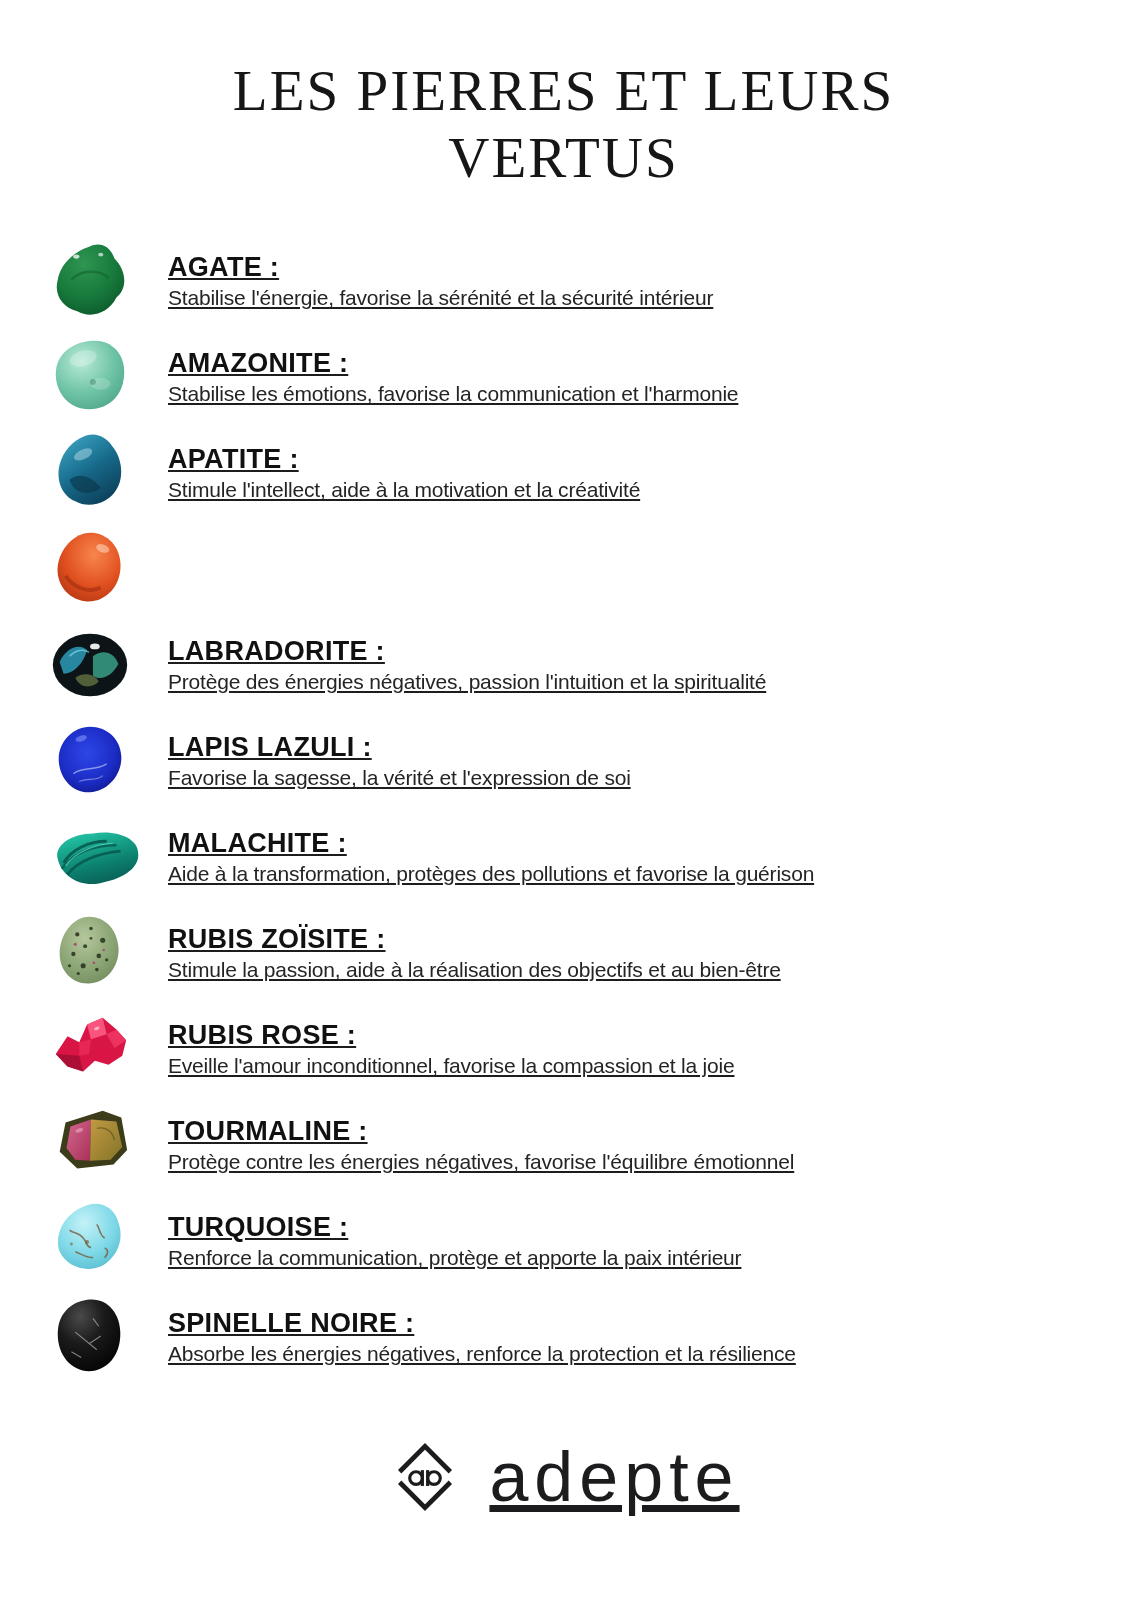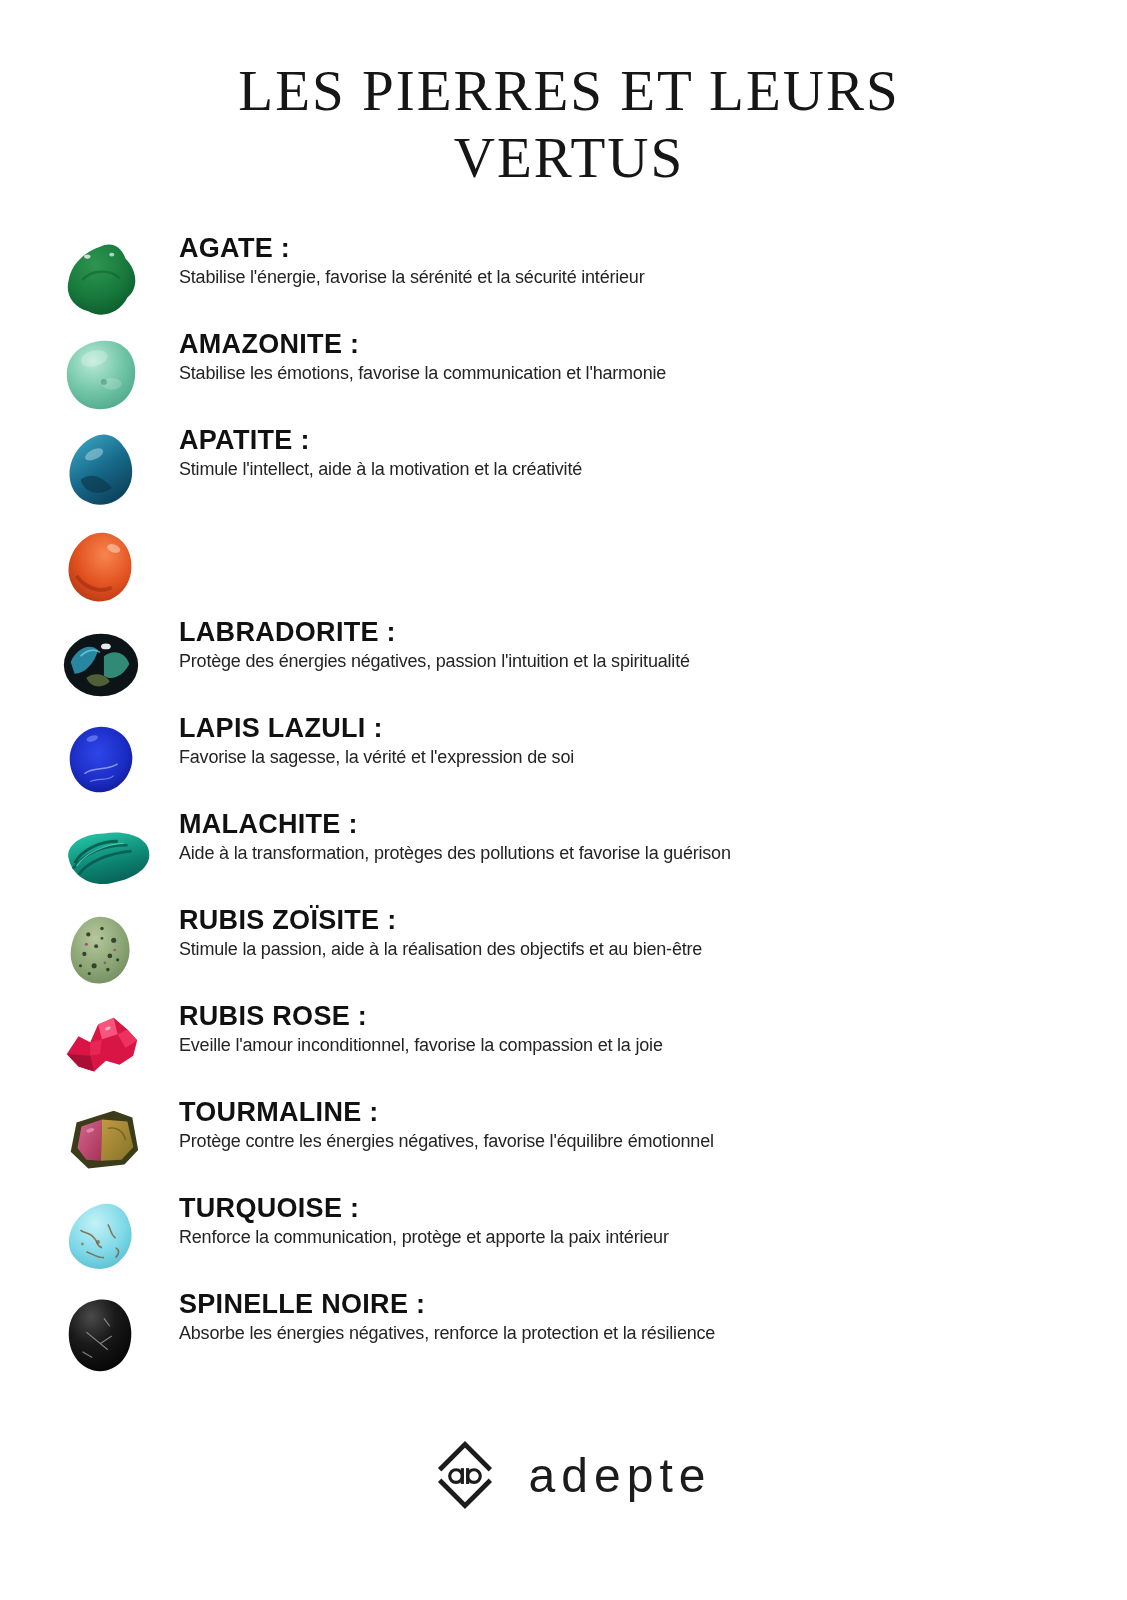--- a/index.html
+++ b/index.html
@@ -1,27 +1,27 @@
 <!DOCTYPE html>
 <html><head>
 <meta charset="utf-8">
 <style>
   html,body{margin:0;padding:0;background:#ffffff;}
   body{width:1127px;height:1600px;overflow:hidden;font-family:"Liberation Sans",sans-serif;color:#1d1d1d;}
-  .page{padding:50px 40px 0 51px;box-sizing:border-box;}
+  .page{padding:50px 40px 0 40px;box-sizing:border-box;}
   .title{font-family:"Liberation Serif",serif;font-weight:500;font-size:57px;line-height:1.17;
          letter-spacing:2px;text-align:center;color:#161616;margin:8px auto 0 auto;}
   .stone-list{margin-top:42px;}
-  .row{display:flex;height:96px;}
+  .row{display:flex;align-items:center;height:96px;text-decoration:underline;}
   .icon-cell{width:128px;flex:0 0 128px;display:flex;align-items:center;justify-content:flex-start;padding-left:6px;box-sizing:border-box;}
   .text-cell{flex:1;min-width:0;}
   .stone-label{font-weight:bold;font-size:27px;letter-spacing:0.3px;color:#111;}
-  .stone-desc{font-size:18px;color:#242424;margin-top:3px;letter-spacing:-0.2px;}
+  .stone-desc{font-size:21px;color:#242424;margin-top:3px;letter-spacing:-0.2px;}
   .footer{margin-top:52px;display:flex;align-items:center;justify-content:center;gap:26px;}
-  .brand{font-size:48px;letter-spacing:6px;color:#1c1c1e;}
+  .brand{font-size:70px;letter-spacing:6px;color:#1c1c1e;text-decoration:underline;}
   svg{display:block;}
 </style>
 </head>
 <body>
 
 <div class="page">
 
   <h1 class="title">
     <span>LES PIERRES ET LEURS</span><br>
     <span>VERTUS</span>

